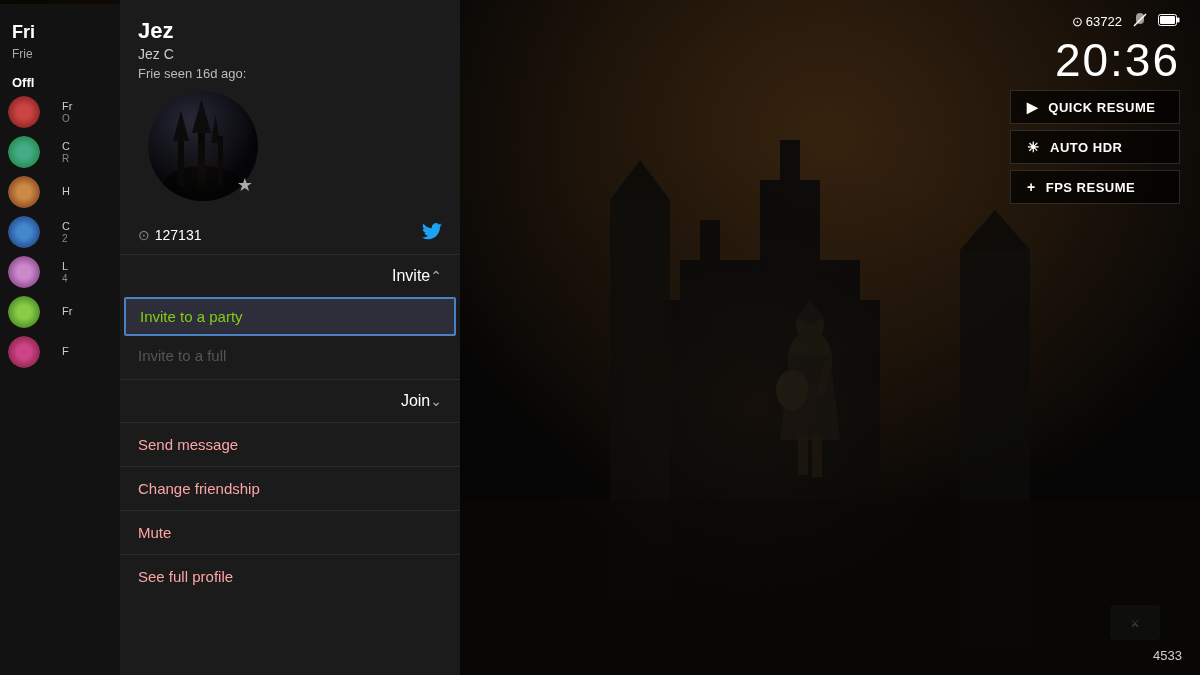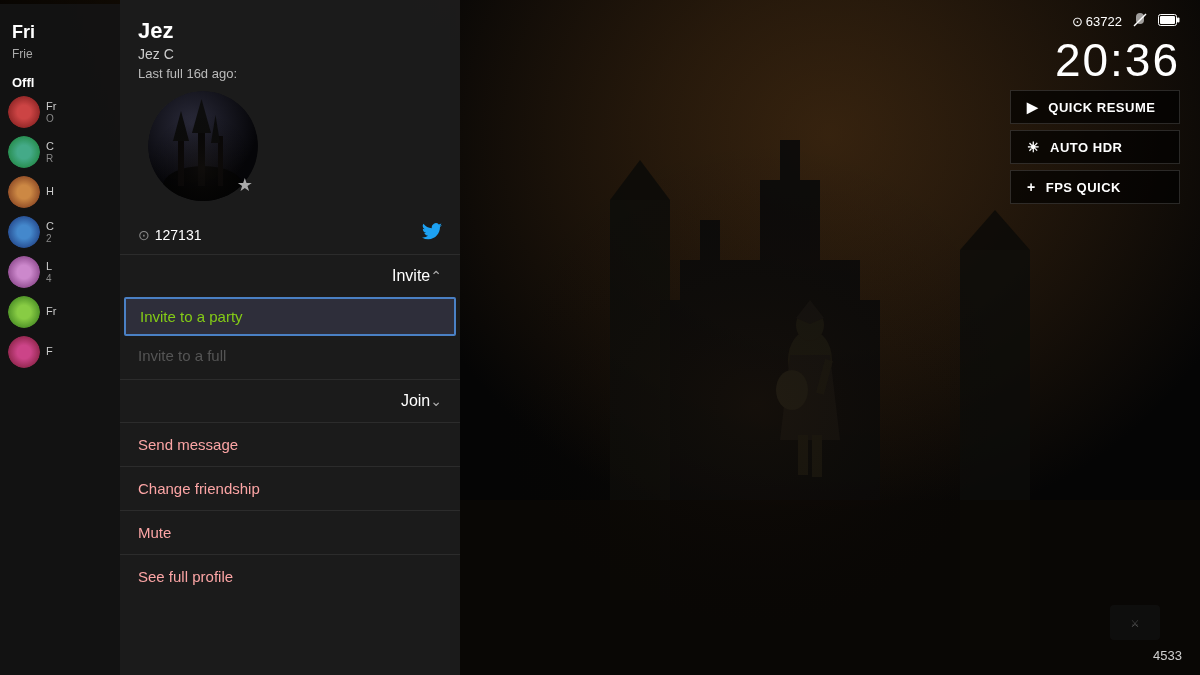--- a/index.html
+++ b/index.html
@@ -52,21 +52,21 @@
     }
     .sidebar-section {
       color: #fff;
       font-size: 13px;
       font-weight: 600;
       padding: 6px 12px 2px;
     }
     .sidebar-item {
       display: flex;
       align-items: center;
-      gap: 6px;
+      gap: 22px;
       padding: 4px 8px;
       cursor: pointer;
     }
     .sidebar-avatar {
       width: 32px;
       height: 32px;
       border-radius: 50%;
       flex-shrink: 0;
       overflow: hidden;
     }
@@ -447,21 +447,21 @@
     <div>
       <div class="sidebar-name">F</div>
     </div>
   </div>
 </div>
 
 <div class="profile-card">
   <div class="profile-header">
     <div class="profile-name">Jez</div>
     <div class="profile-gamertag">Jez C</div>
-    <div class="profile-last-seen">Last full 16d ago:</div>
+    <div class="profile-last-seen">Frie seen 16d ago:</div>
     <div class="profile-avatar-wrap">
       <div class="profile-avatar-circle">
         <svg width="110" height="110" viewBox="0 0 110 110">
           <circle cx="55" cy="55" r="55" fill="#111"></circle>
           <radialGradient id="avatarGrad" cx="40%" cy="30%" r="60%">
             <stop offset="0%" stop-color="#2a2a3a" stop-opacity="1"></stop>
             <stop offset="100%" stop-color="#050508" stop-opacity="1"></stop>
           </radialGradient>
           <circle cx="55" cy="55" r="55" fill="url(#avatarGrad)"></circle>
 
@@ -564,17 +564,17 @@
   <div class="quick-btn">
     <span class="quick-btn-icon">▶</span>
     <span>QUICK RESUME</span>
   </div>
   <div class="quick-btn">
     <span class="quick-btn-icon">☀</span>
     <span>AUTO HDR</span>
   </div>
   <div class="quick-btn">
     <span class="quick-btn-icon">+</span>
-    <span>FPS QUICK</span>
+    <span>FPS RESUME</span>
   </div>
 </div>
 
 <div class="bottom-right-num">4533</div>
 
 </body></html>

